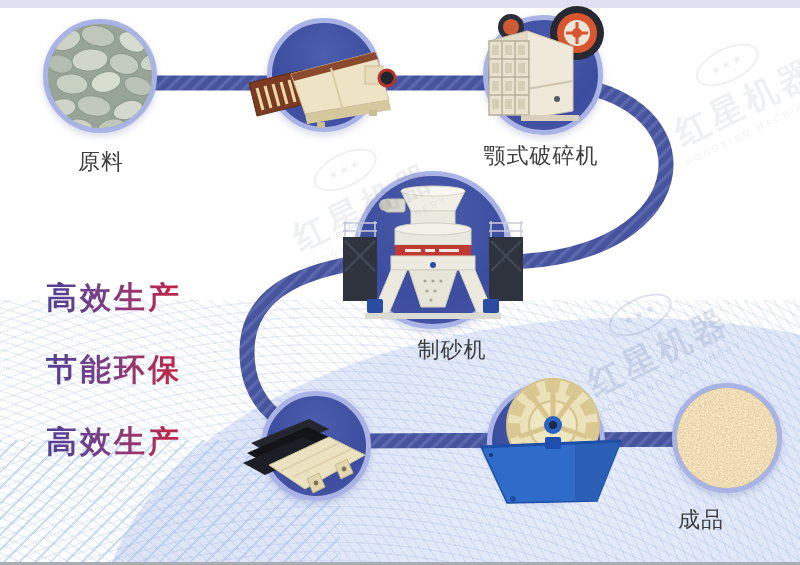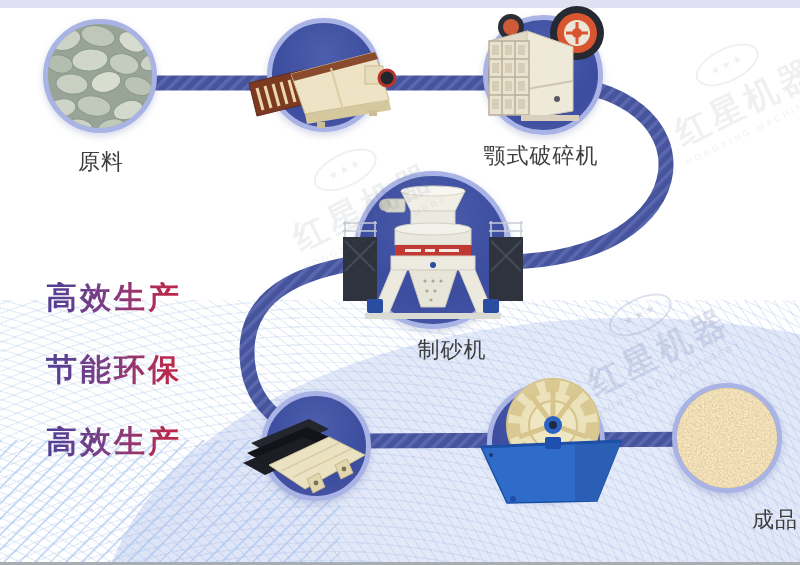--- a/index.html
+++ b/index.html
@@ -294,21 +294,21 @@
           <filter id="sandTex" x="0" y="0" width="100%" height="100%">
             <feTurbulence type="fractalNoise" baseFrequency="0.55" numOctaves="3" seed="7"></feTurbulence>
             <feColorMatrix type="matrix" values="0.40 0.40 0 0 0.50  0.36 0.36 0 0 0.40  0.26 0.26 0 0 0.24  0 0 0 0 1"></feColorMatrix>
           </filter>
         </defs>
         <rect width="120" height="120" fill="#c7af7c"></rect>
         <rect width="120" height="120" filter="url(#sandTex)" opacity="0.9"></rect>
       </svg>
     </div>
   </div>
-  <div class="node-label" style="left:775px;top:505px;">成品</div>
+  <div class="node-label" style="left:701px;top:505px;">成品</div>
 
   <div class="headlines">
     <div class="headline-line">高效生产</div>
     <div class="headline-line">节能环保</div>
     <div class="headline-line">高效生产</div>
   </div>
 
   <div class="bottom-line"></div>
 </div>
 

